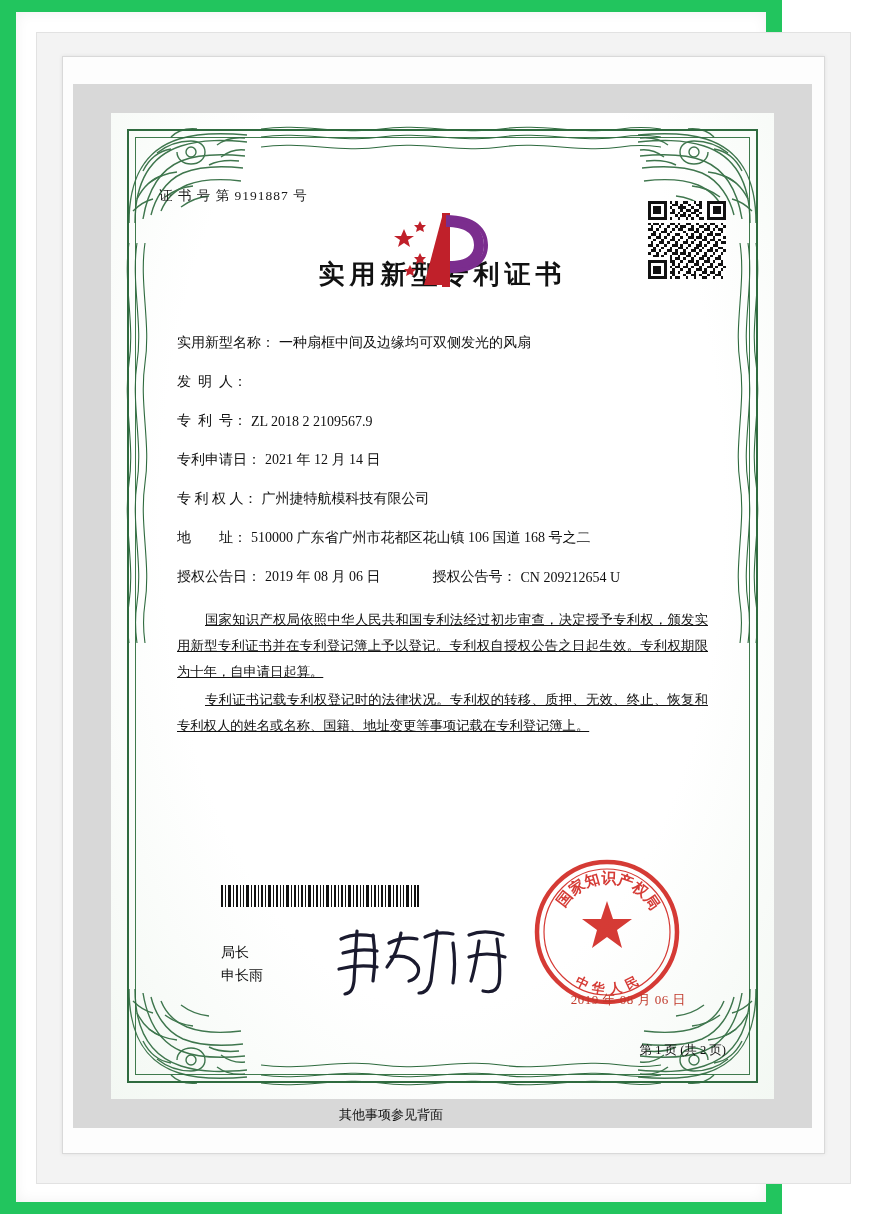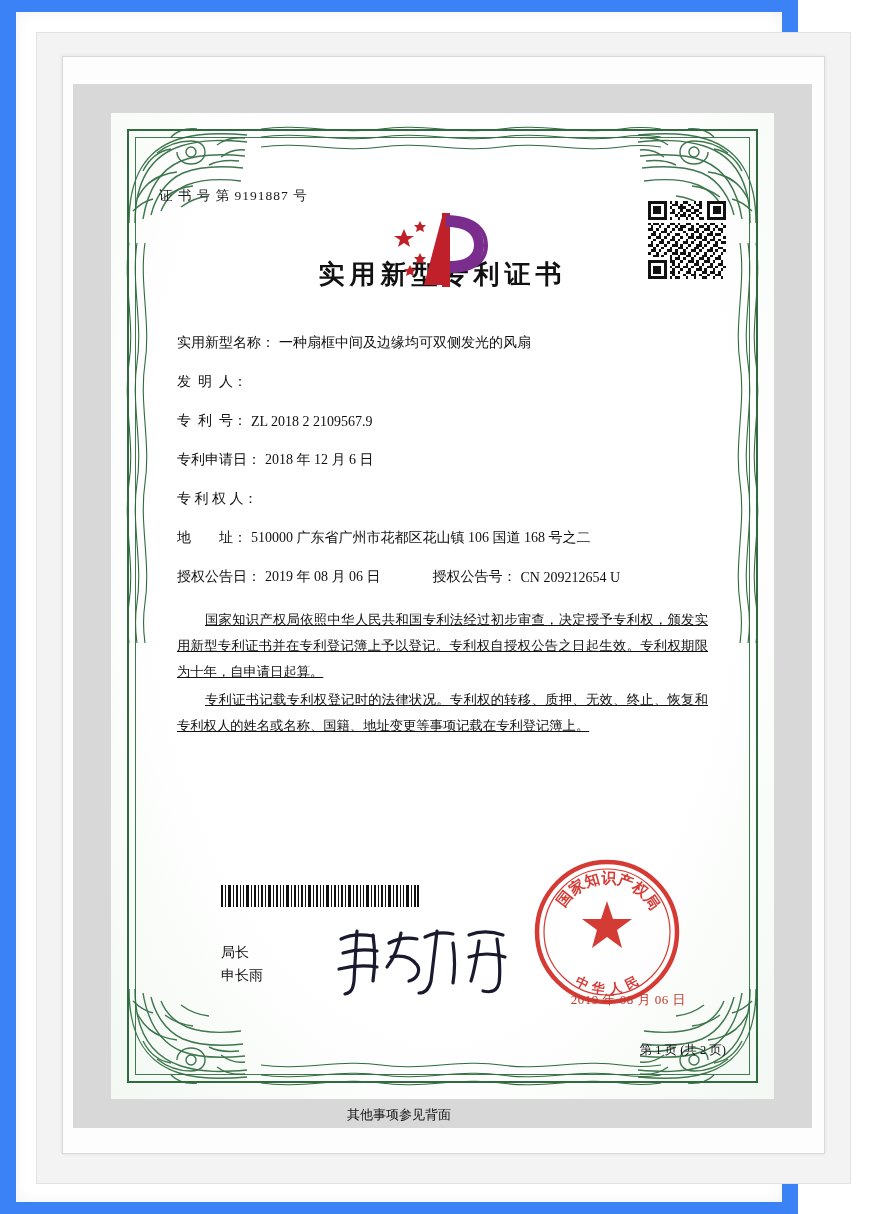--- a/index.html
+++ b/index.html
@@ -12,22 +12,21 @@
     height: 1214px;
     font-family: "Liberation Serif", serif;
     overflow: hidden;
   }
 
   
   .page {
     position: relative;
     width: 782px;
     height: 1214px;
-    background: #3b82f6;
-    padding-left: 16px;
+    background: #22c55e;
   }
   .frame-outer {
     position: absolute;
     left: 16px; top: 12px; right: 16px; bottom: 12px;
     background: #ffffff;
     box-shadow: inset 0 0 14px rgba(0,0,0,0.06);
   }
   .frame-grey-1 {
     position: absolute;
     left: 36px; top: 32px;
@@ -628,24 +627,25 @@
         </div>
         <div class="field-row">
           <span class="field-label">发  明  人：</span>
         </div>
         <div class="field-row">
           <span class="field-label">专  利  号：</span>
           <span class="field-value">ZL 2018 2 2109567.9</span>
         </div>
         <div class="field-row">
           <span class="field-label">专利申请日：</span>
-          <span class="field-value">2018 年 12 月 6 日</span>
+          <span class="field-value">2021 年 12 月 14 日</span>
         </div>
         <div class="field-row">
           <span class="field-label">专 利 权 人：</span>
+          <span class="field-value">广州捷特航模科技有限公司</span>
         </div>
         <div class="field-row">
           <span class="field-label">地        址：</span>
           <span class="field-value">510000 广东省广州市花都区花山镇 106 国道 168 号之二</span>
         </div>
         <div class="field-row two-col">
           <span class="field-label">授权公告日：</span>
           <span class="field-value">2019 年 08 月 06 日</span>
           <span class="field-label2">授权公告号：</span>
           <span class="field-value2">CN 209212654 U</span>

